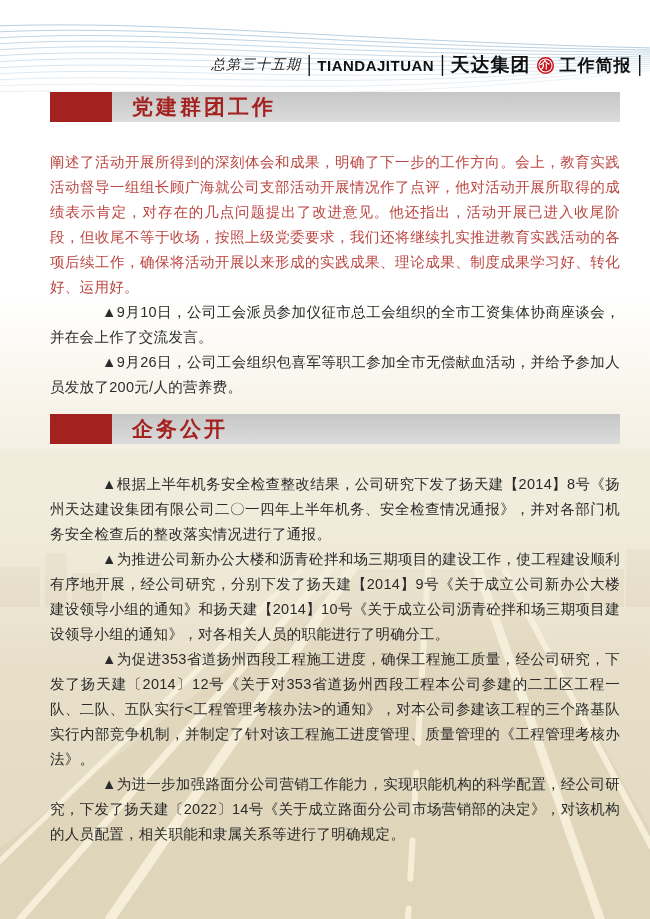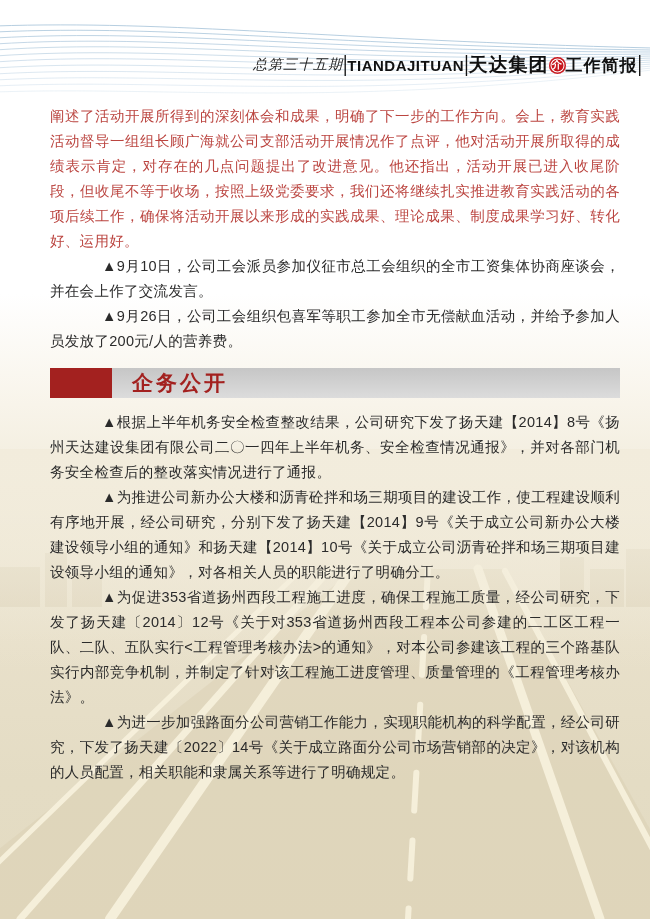--- a/index.html
+++ b/index.html
@@ -19,21 +19,21 @@
 
   
   .waves { position:absolute; top:14px; left:0; width:650px; height:120px; }
 
   
   .highway { position:absolute; left:0; bottom:0; width:650px; height:470px; }
 
   
   .masthead {
     position:absolute; top:52px; right:8px;
-    display:flex; align-items:center; 
+    display:flex; align-items:center; gap:6px;
     white-space:nowrap;
   }
   .masthead .issue {
     font-family:"DejaVu Serif","Liberation Serif",serif;
     font-style:italic; font-size:14px; color:#222; letter-spacing:1px;
   }
   .masthead .sep { font-size:17px; color:#111; font-weight:400; transform:scaleY(1.25); }
   .masthead .brand-en { font-size:15px; font-weight:bold; color:#111; letter-spacing:0.5px; }
   .masthead .brand-cn { font-size:19px; font-weight:bold; color:#111; letter-spacing:1px; }
   .masthead .bulletin { font-size:17px; font-weight:bold; color:#111; letter-spacing:1px; }
@@ -54,21 +54,21 @@
     background:linear-gradient(180deg,#c6c6c6 0%, #d2d2d2 55%, #dcdcdc 100%);
   }
   .section-marker { width:62px; height:30px; background:#a3211f; flex:0 0 auto; }
   .section-title {
     margin-left:20px;
     font-size:21px; font-weight:bold; color:#a3211f;
     letter-spacing:3px;
     font-family:"Liberation Sans","DejaVu Sans",sans-serif;
   }
 
-  .section-body { padding-top:12px; }
+  .section-body { padding-top:28px; }
   .section-body p {
     font-size:14.5px; line-height:25px; color:#2b2b2b;
     text-align:justify; letter-spacing:0.3px;
     text-indent:52px;
   }
   .section-body p.red-text { color:#bb4540; }
   .section-body p.no-indent { text-indent:0; }
 
   .section-gap { height:14px; }
 </style>
@@ -131,20 +131,24 @@
     <span class="brand-en">TIANDAJITUAN</span>
     <span class="sep">|</span>
     <span class="brand-cn">天达集团</span>
     <span class="logo">介</span>
     <span class="bulletin">工作简报</span>
     <span class="sep">|</span>
   </div>
 
   <div class="content">
 
+    <div class="section-bar">
+      <span class="section-marker"></span>
+      <h2 class="section-title">党建群团工作</h2>
+    </div>
     <div class="section-body">
       <p class="red-text no-indent">阐述了活动开展所得到的深刻体会和成果，明确了下一步的工作方向。会上，教育实践活动督导一组组长顾广海就公司支部活动开展情况作了点评，他对活动开展所取得的成绩表示肯定，对存在的几点问题提出了改进意见。他还指出，活动开展已进入收尾阶段，但收尾不等于收场，按照上级党委要求，我们还将继续扎实推进教育实践活动的各项后续工作，确保将活动开展以来形成的实践成果、理论成果、制度成果学习好、转化好、运用好。</p>
       <p>▲9月10日，公司工会派员参加仪征市总工会组织的全市工资集体协商座谈会，并在会上作了交流发言。</p>
       <p>▲9月26日，公司工会组织包喜军等职工参加全市无偿献血活动，并给予参加人员发放了200元/人的营养费。</p>
     </div>
 
     <div class="section-gap"></div>
 
     <div class="section-bar">
       <span class="section-marker"></span>

